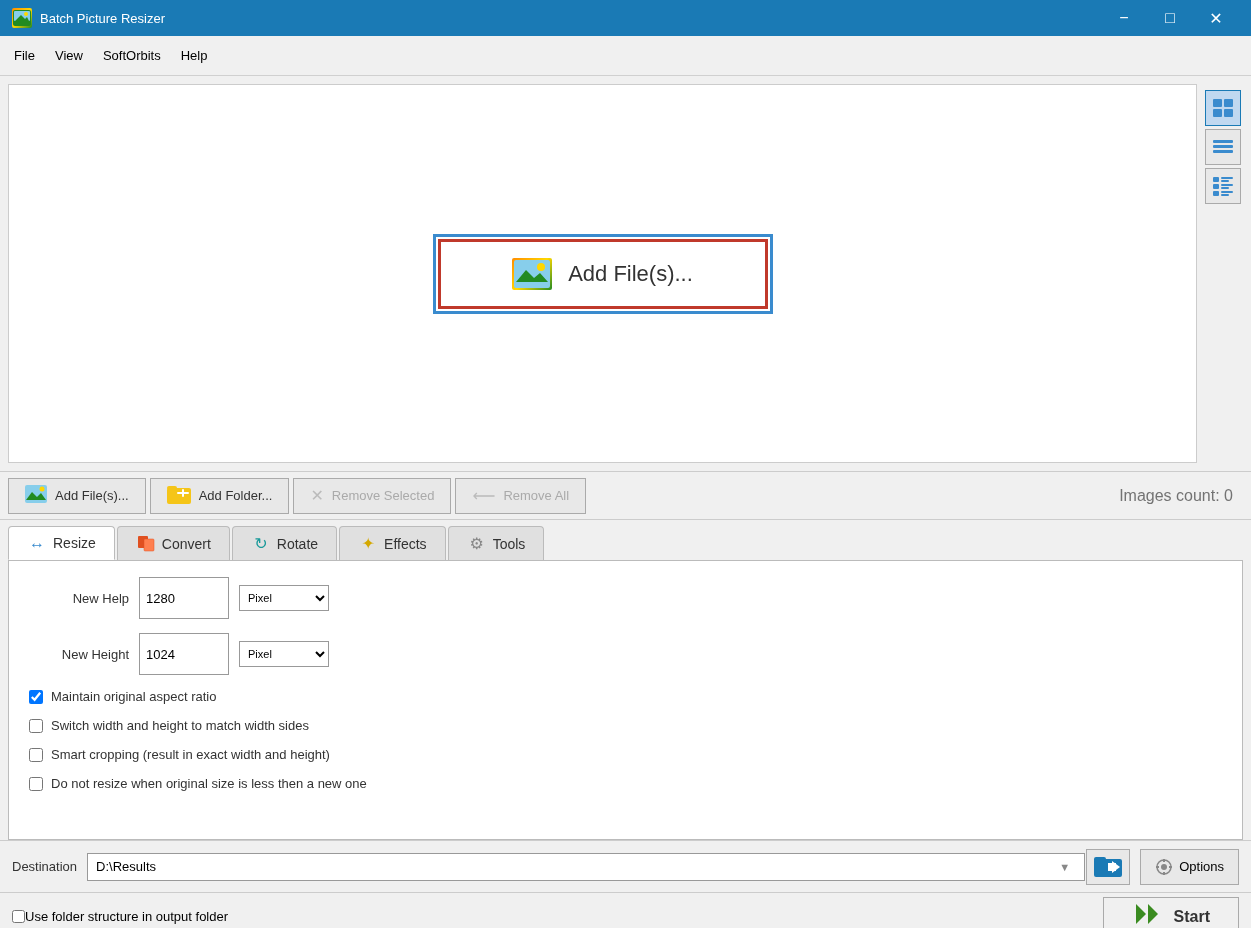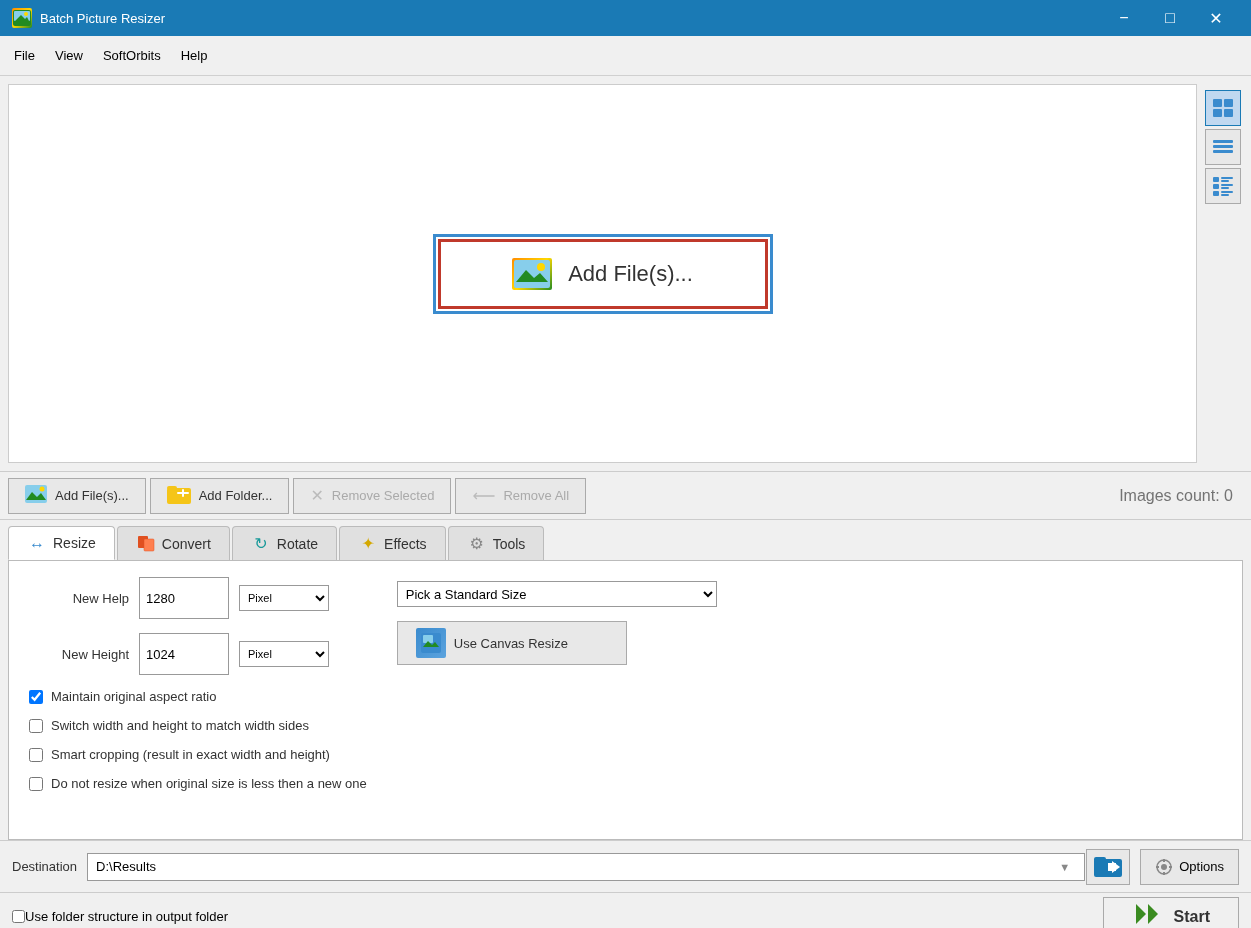--- a/index.html
+++ b/index.html
@@ -466,39 +466,20 @@
           </div>
           <div class="checkbox-row">
             <input type="checkbox" id="chk4" style="">
             <label for="chk4">Smart cropping (result in exact width and height)</label>
           </div>
           <div class="checkbox-row">
             <input type="checkbox" id="chk5" style="">
             <label for="chk5">Do not resize when original size is less then a new one</label>
           </div>
         </div>
-        <div class="col-right">
-
-          <div class="form-row" style="margin-left: 10px;">
-            <select class="standard-size-select">
-              <option>Pick a Standard Size</option>
-            </select>
-          </div>
-
-          <button class="canvas-resize-btn" style="margin-left: 10px; width: 230px;">
-            <div class="canvas-icon">
-              <svg width="24" height="24" viewBox="0 0 24 24">
-                <rect x="2" y="2" width="20" height="20" rx="2" fill="#3a8bce"></rect>
-                <rect x="4" y="4" width="10" height="8" rx="1" fill="#87ceeb"></rect>
-                <polygon points="4,16 9,10 13,14 16,11 20,16" fill="#228b22"></polygon>
-              </svg>
-            </div>
-            <span>Use Canvas Resize</span>
-          </button>
-        </div>
       </div>
     </div>
   </div>
 
   <div class="destination-bar">
     <span class="dest-label">Destination</span>
     <input class="dest-input" type="text" value="D:\Results" style="">
     <span style="font-size:11px; color:#888; position:relative; right:36px; pointer-events:none;">▼</span>
     <div class="dest-browse-btn" style="margin-left:-30px;">
       <svg width="28" height="24" viewBox="0 0 28 24">

